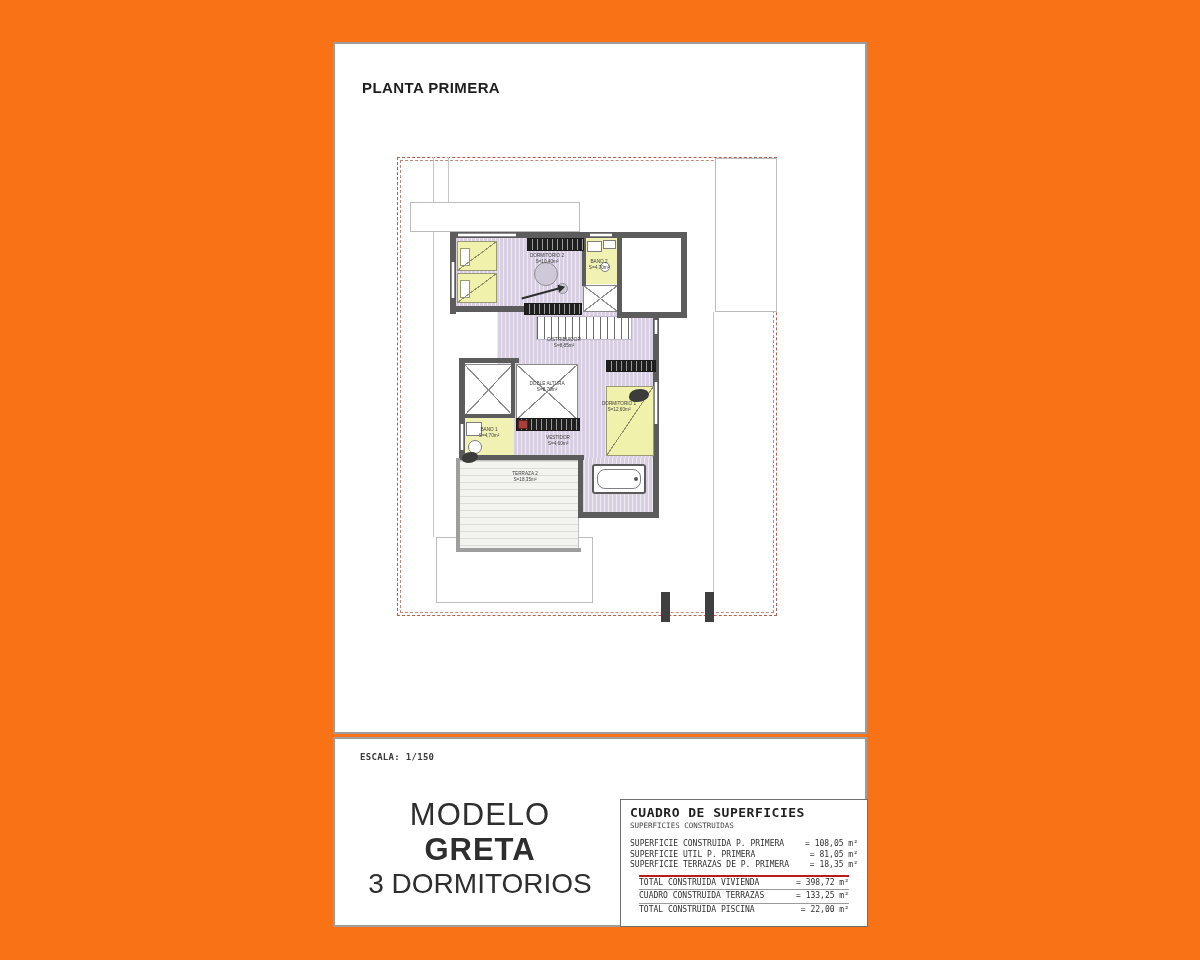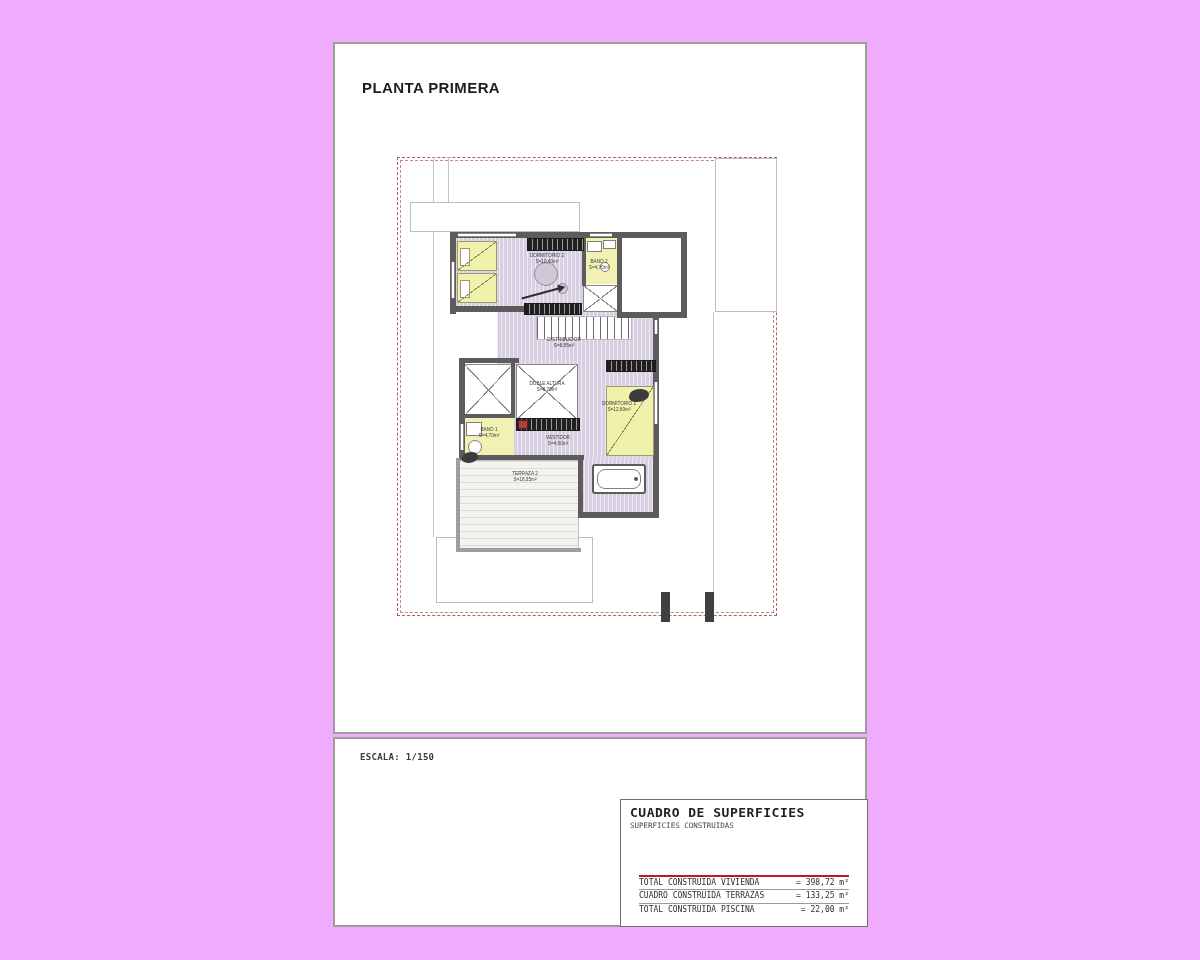--- a/index.html
+++ b/index.html
@@ -1,16 +1,16 @@
 <!DOCTYPE html>
 <html><head>
 <meta charset="utf-8">
 <style>
   html,body{margin:0;padding:0;background:#fbfbfa;}
-  #page{position:relative;width:1200px;height:960px;background:#f0abfc;overflow:hidden;
+  #page{position:relative;width:1200px;height:960px;background:#f97316;overflow:hidden;
         font-family:"Liberation Sans",sans-serif;}
   
   .frame{position:absolute;background:#ffffff;border:2px solid #9d9d9d;box-sizing:border-box;}
   #plan-frame{left:333px;top:42px;width:534px;height:692px;}
   #title-frame{left:333px;top:737px;width:534px;height:190px;}
 
   
   #plan-title{position:absolute;left:362px;top:79px;font-size:15px;font-weight:700;
               letter-spacing:.4px;color:#1e1e1e;}
   #scale-label{position:absolute;left:360px;top:752px;font-family:"DejaVu Sans Mono",monospace;
@@ -212,25 +212,44 @@
   </div>
   <div class="rl" style="left:584px;top:400px;width:70px">
     <span>DORMITORIO 1</span>
     <span>S=12,60m²</span>
   </div>
   <div class="rl" style="left:492px;top:470px;width:66px">
     <span>TERRAZA 2</span>
     <span>S=18,35m²</span>
   </div>
 
+  <div id="model-block">
+    <div class="m1">MODELO</div>
+    <div class="m2">GRETA</div>
+    <div class="m3">3 DORMITORIOS</div>
+  </div>
 
   <div id="surf-table">
     <div class="pad">
       <div class="t-title">CUADRO DE SUPERFICIES</div>
       <div class="t-sub">SUPERFICIES CONSTRUIDAS</div>
+      <div id="surf-rows">
+        <div class="srow">
+          <span>SUPERFICIE CONSTRUIDA P. PRIMERA</span>
+          <span>= 108,05 m²</span>
+        </div>
+        <div class="srow">
+          <span>SUPERFICIE UTIL P. PRIMERA</span>
+          <span>= 81,05 m²</span>
+        </div>
+        <div class="srow">
+          <span>SUPERFICIE TERRAZAS DE P. PRIMERA</span>
+          <span>= 18,35 m²</span>
+        </div>
+      </div>
       <div id="surf-totals">
         <div class="srow">
           <span>TOTAL CONSTRUIDA VIVIENDA</span>
           <span>= 398,72 m²</span>
         </div>
         <div class="srow">
           <span>CUADRO CONSTRUIDA TERRAZAS</span>
           <span>= 133,25 m²</span>
         </div>
         <div class="srow">

